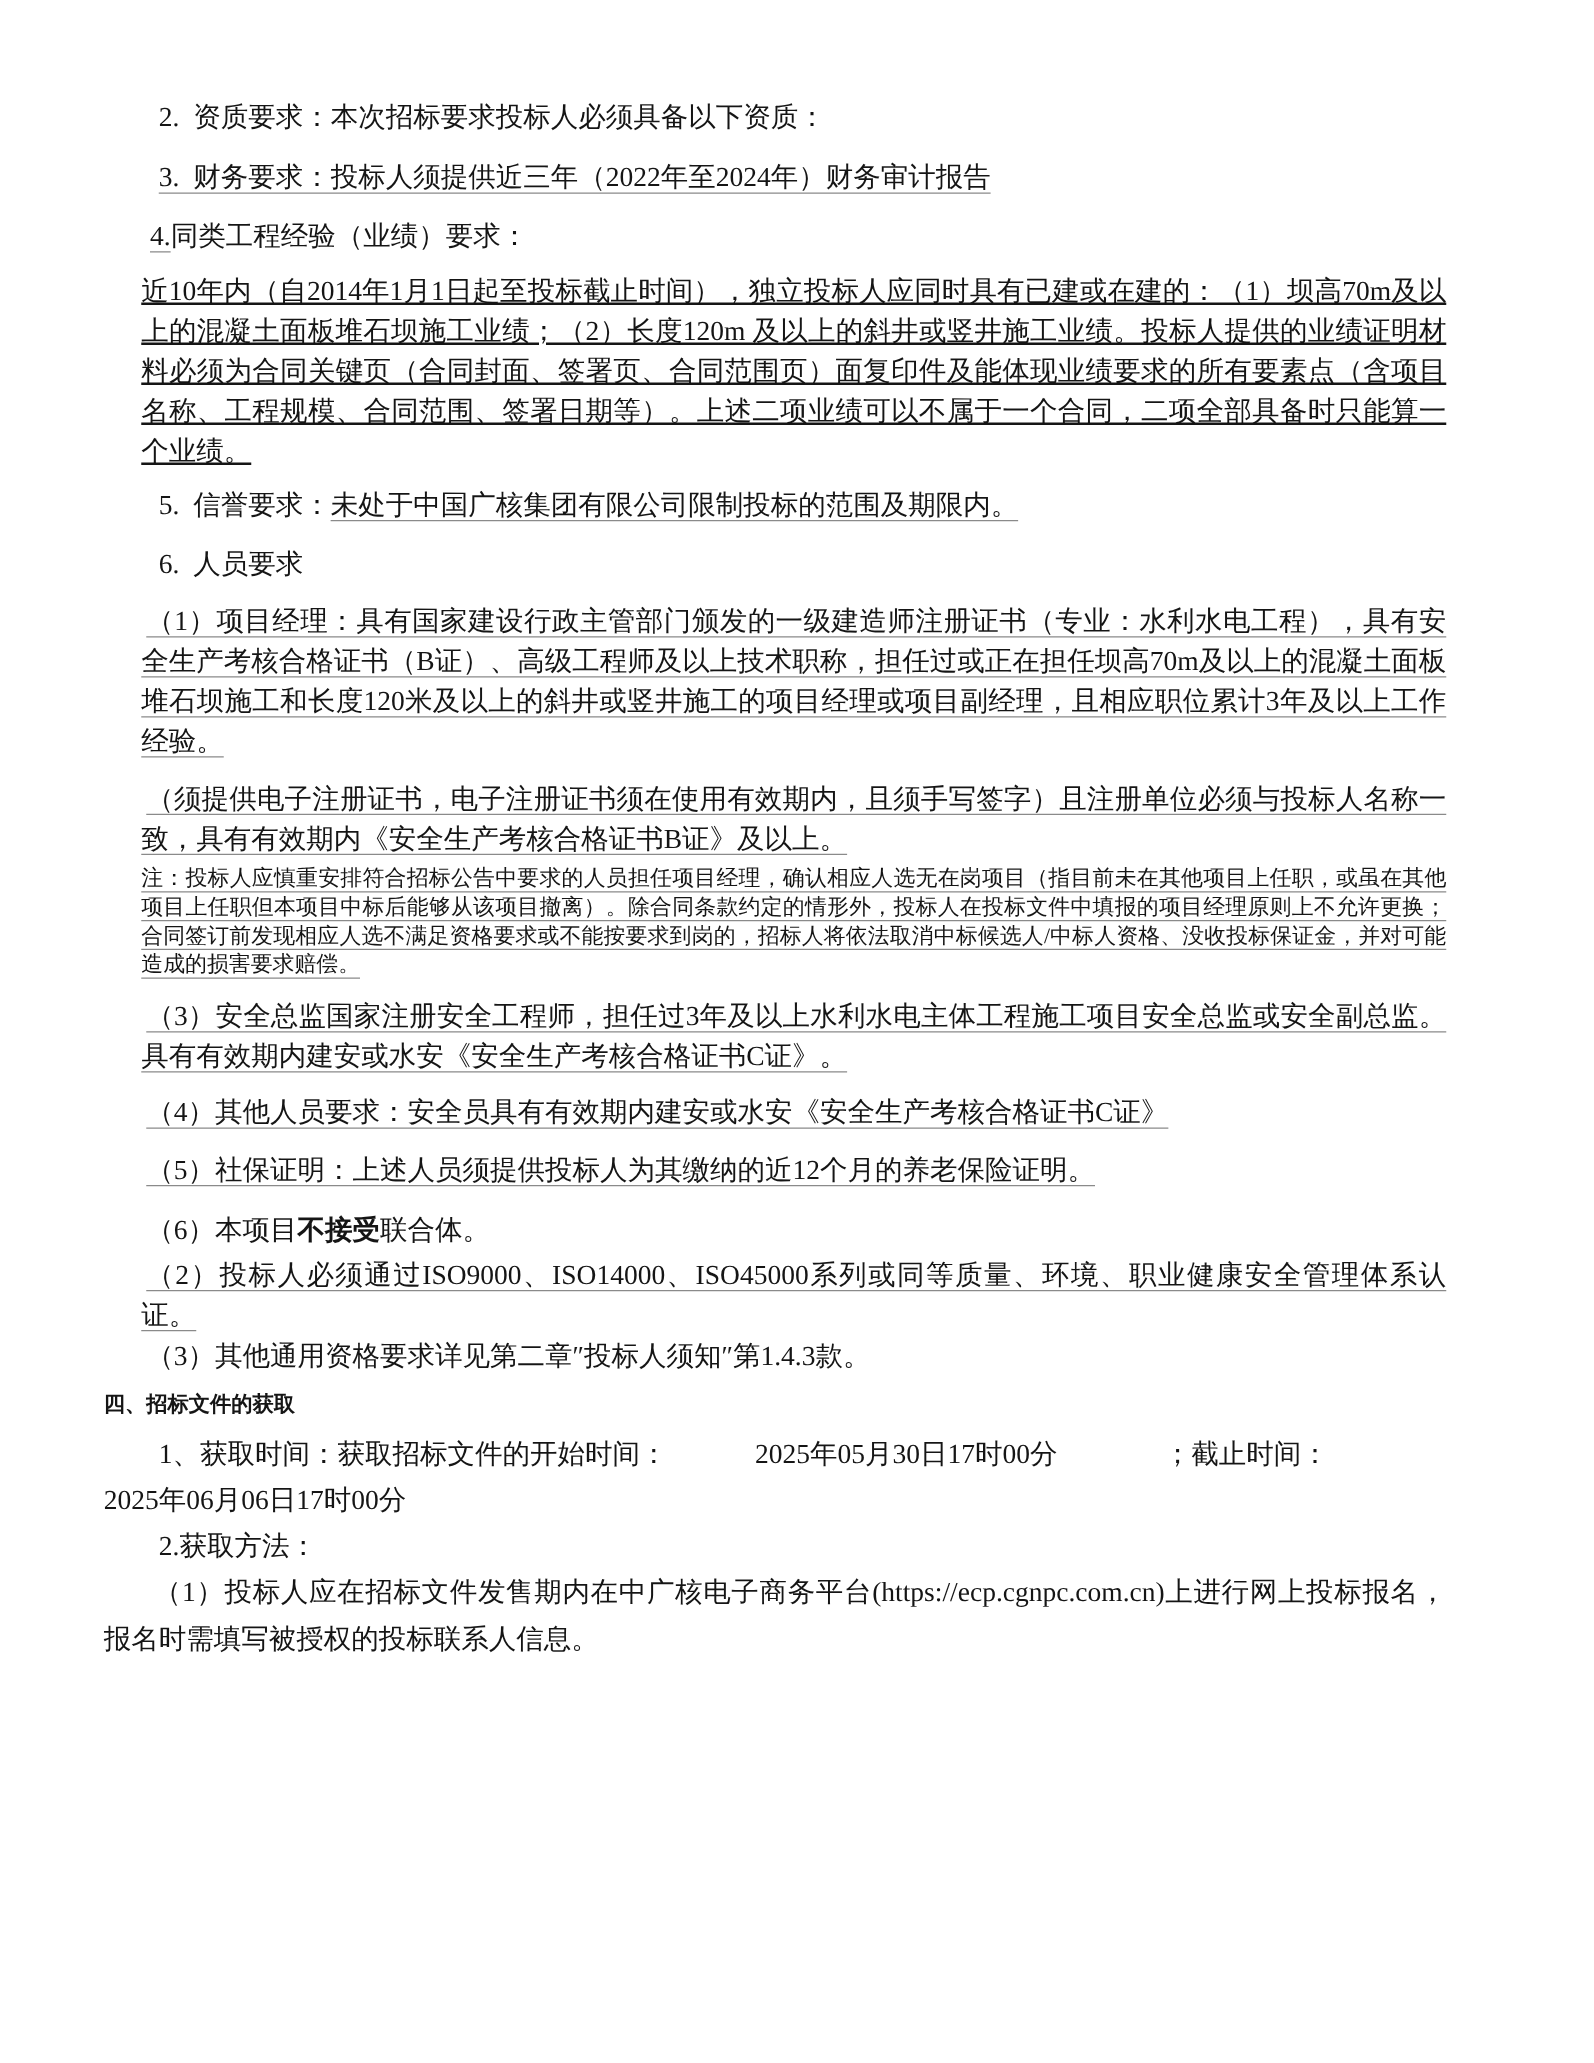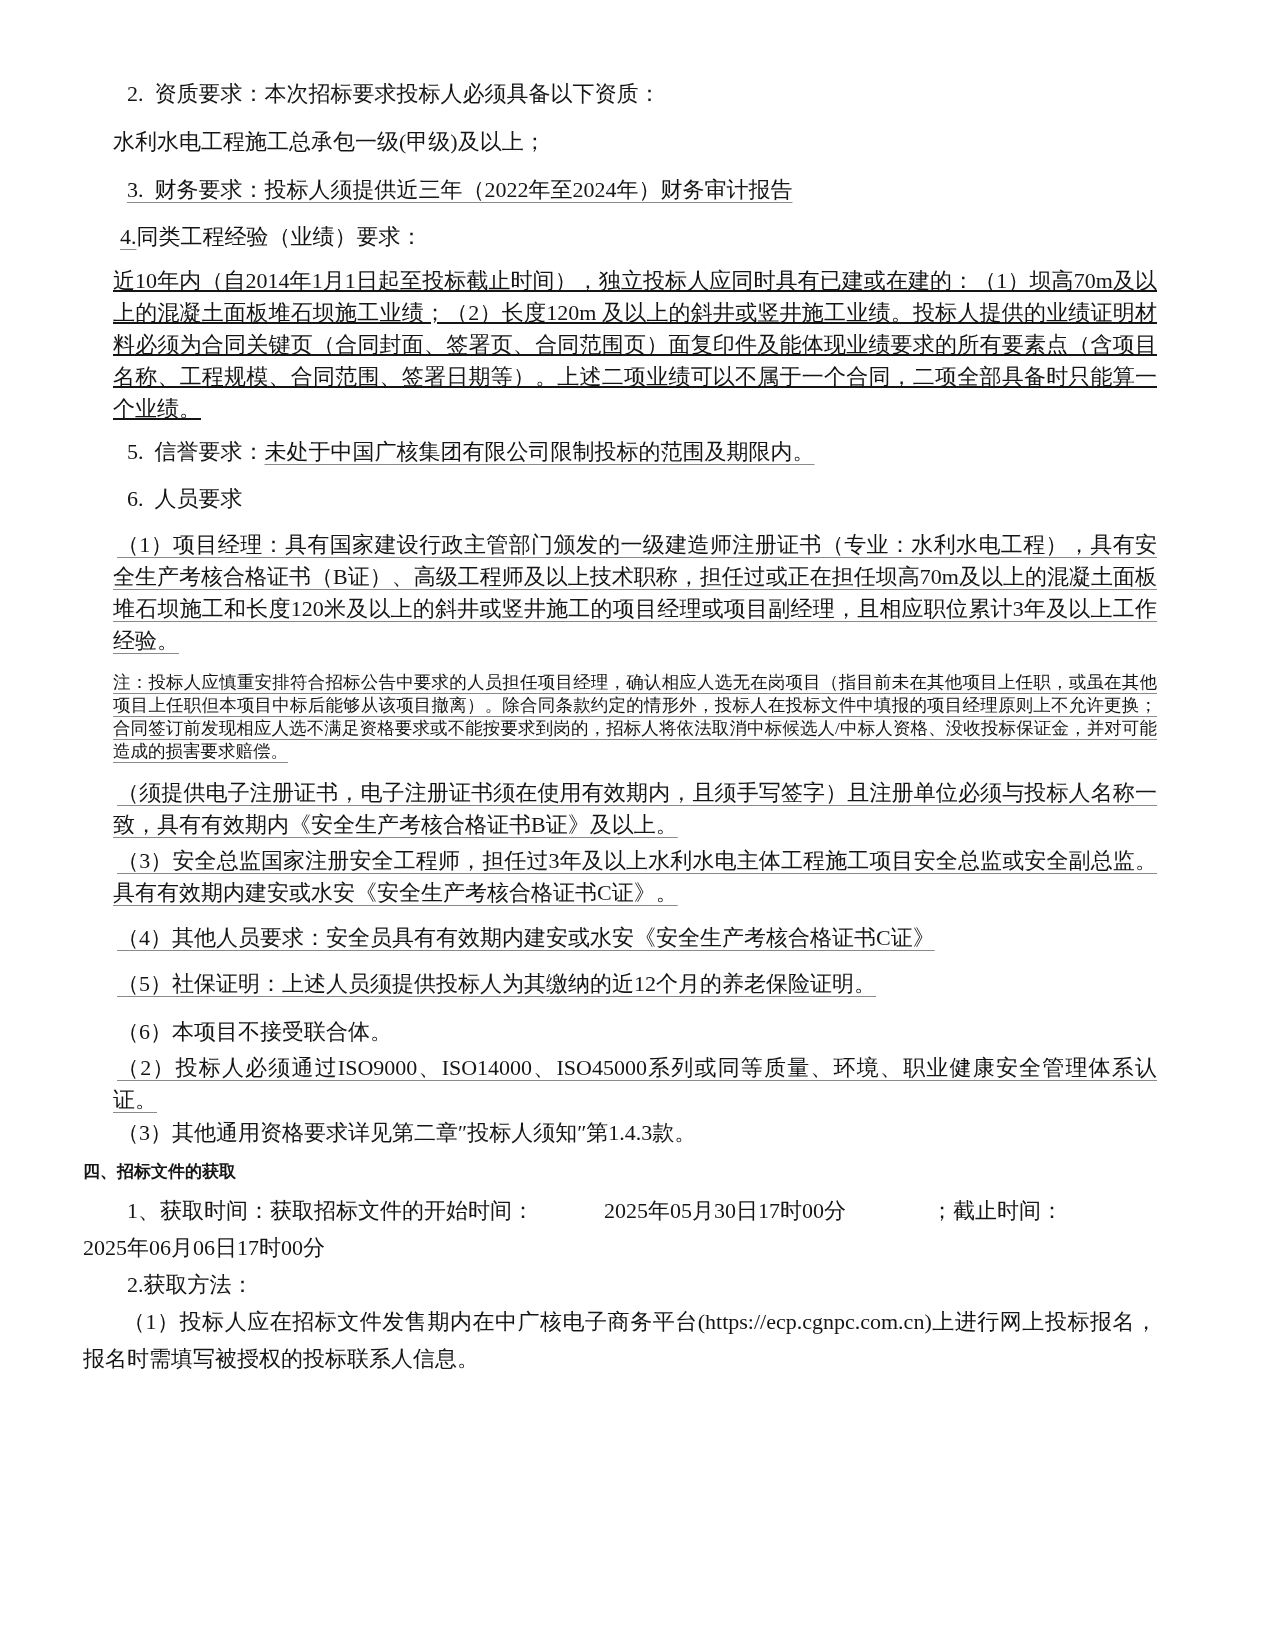--- a/index.html
+++ b/index.html
@@ -15,21 +15,21 @@
     padding:78px 118px 16px 83px;
     overflow:hidden;
   }
   .sec3{margin-left:30px;}
   p{margin:0;font-size:22px;line-height:32px;white-space:pre-wrap;}
   .just{text-align:justify;}
   .ind-num{margin-left:14px;}
   .ind-4{margin-left:7px;}
   .paren{text-indent:4px;}
   .u{text-decoration:underline;text-decoration-color:#8a8a8a;text-decoration-thickness:1px;text-underline-offset:5px;}
-  .b{font-weight:normal;}
+  .b{font-weight:bold;}
   .note{font-size:17.5px;line-height:23px;}
   .mb16{margin-bottom:16px;}
   .mb15{margin-bottom:15px;}
   .mb14{margin-bottom:14px;}
   .mb13{margin-bottom:13px;}
   .mb12{margin-bottom:12px;}
   .mb11{margin-bottom:11px;text-decoration:underline;}
   .mb6{margin-bottom:6px;}
   .mb4{margin-bottom:4px;}
   .mb1{margin-bottom:1px;}
@@ -48,37 +48,36 @@
 </style>
 </head>
 <body>
 
 <div class="page">
 
   <div class="sec3">
 
     <p class="ind-num mb16"><span>2.  资质要求：本次招标要求投标人必须具备以下资质：</span></p>
 
-    <p class="mb16"><span>水利水电工程施工总承包一级(甲级)及以上；</span></p>
 
     <p class="ind-num mb15"><span class="u">3.  财务要求：投标人须提供近三年（2022年至2024年）财务审计报告</span></p>
 
     <p class="ind-4 mb12"><span class="u">4.</span><span>同类工程经验（业绩）要求：</span></p>
 
     <p class="just mb11"><span>近10年内（自2014年1月1日起至投标截止时间），独立投标人应同时具有已建或在建的：（1）坝高70m及以上的混凝土面板堆石坝施工业绩；（2）长度120m 及以上的斜井或竖井施工业绩。投标人提供的业绩证明材料必须为合同关键页（合同封面、签署页、合同范围页）面复印件及能体现业绩要求的所有要素点（含项目名称、工程规模、合同范围、签署日期等）。上述二项业绩可以不属于一个合同，二项全部具备时只能算一个业绩。</span></p>
 
     <p class="ind-num mb15"><span>5.  信誉要求：</span><span class="u">未处于中国广核集团有限公司限制投标的范围及期限内。</span></p>
 
     <p class="ind-num mb14"><span>6.  人员要求</span></p>
 
     <p class="just paren mb14"><span class="u">（1）项目经理：具有国家建设行政主管部门颁发的一级建造师注册证书（专业：水利水电工程），具有安全生产考核合格证书（B证）、高级工程师及以上技术职称，担任过或正在担任坝高70m及以上的混凝土面板堆石坝施工和长度120米及以上的斜井或竖井施工的项目经理或项目副经理，且相应职位累计3年及以上工作经验。</span></p>
 
+    <p class="just paren mb4"><span class="u">（须提供电子注册证书，电子注册证书须在使用有效期内，且须手写签字）且注册单位必须与投标人名称一致，具有有效期内《安全生产考核合格证书B证》及以上。</span></p>
+
     <p class="just note mb14"><span class="u">注：投标人应慎重安排符合招标公告中要求的人员担任项目经理，确认相应人选无在岗项目（指目前未在其他项目上任职，或虽在其他项目上任职但本项目中标后能够从该项目撤离）。除合同条款约定的情形外，投标人在投标文件中填报的项目经理原则上不允许更换；合同签订前发现相应人选不满足资格要求或不能按要求到岗的，招标人将依法取消中标候选人/中标人资格、没收投标保证金，并对可能造成的损害要求赔偿。</span></p>
-
-    <p class="just paren mb4"><span class="u">（须提供电子注册证书，电子注册证书须在使用有效期内，且须手写签字）且注册单位必须与投标人名称一致，具有有效期内《安全生产考核合格证书B证》及以上。</span></p>
 
 
     <p class="just paren mb13"><span class="u">（3）安全总监国家注册安全工程师，担任过3年及以上水利水电主体工程施工项目安全总监或安全副总监。具有有效期内建安或水安《安全生产考核合格证书C证》。</span></p>
 
     <p class="paren mb14"><span class="u">（4）其他人员要求：安全员具有有效期内建安或水安《安全生产考核合格证书C证》</span></p>
 
     <p class="paren mb16"><span class="u">（5）社保证明：上述人员须提供投标人为其缴纳的近12个月的养老保险证明。</span></p>
 
 
     <p class="paren mb4"><span>（6）本项目</span><span class="b">不接受</span><span>联合体。</span></p>

